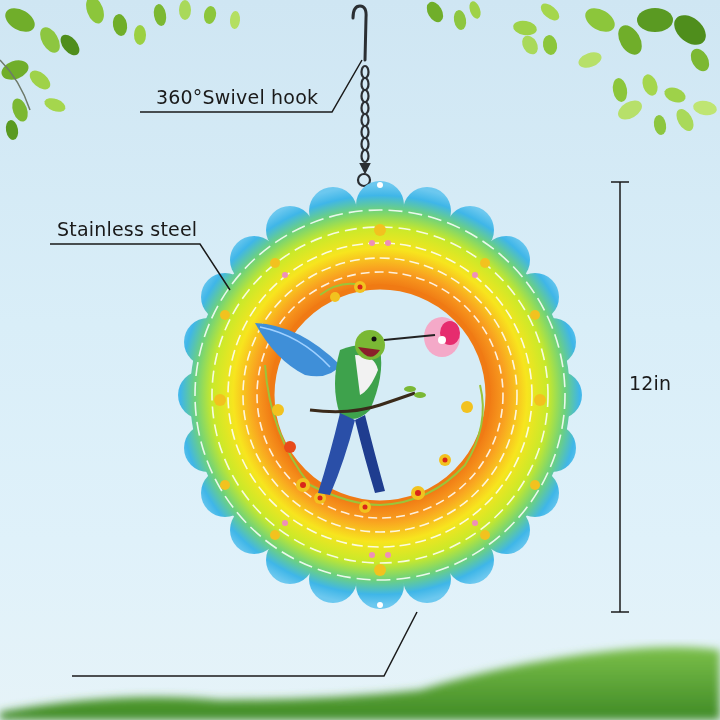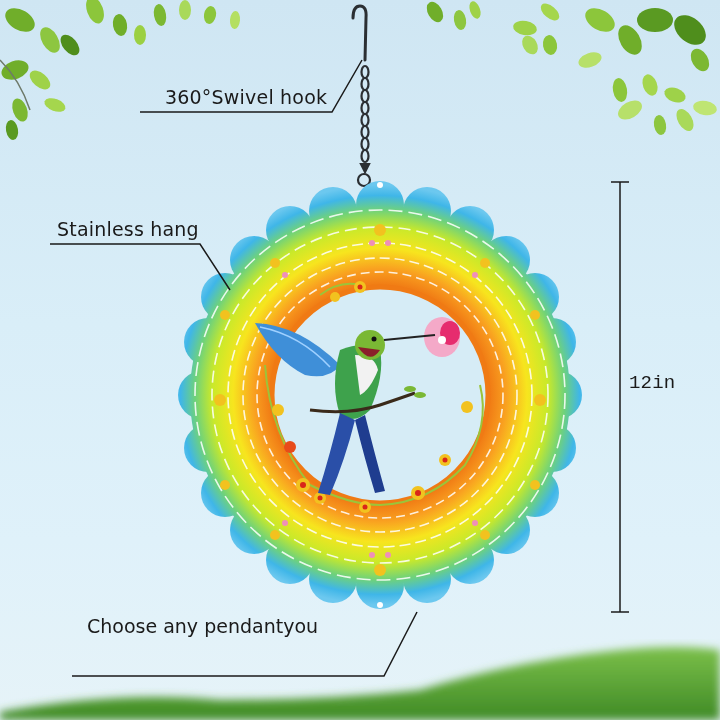--- a/index.html
+++ b/index.html
@@ -233,19 +233,18 @@
     <g stroke="#1a1a1a" stroke-width="1.5" fill="none">
       <polyline points="140,112 332,112 362,60"></polyline>
       <polyline points="50,244 200,244 230,290"></polyline>
       <polyline points="72,676 384,676 417,612"></polyline>
       <line x1="620" y1="182" x2="620" y2="612"></line>
       <line x1="611" y1="182" x2="629" y2="182"></line>
       <line x1="611" y1="612" x2="629" y2="612"></line>
     </g>
   </svg>
 
-  <div class="label" style="left:165px;top:86px;">360°Swivel hook</div>
-  <div class="label" style="left:57px;top:218px;">Stainless hang</div>
-  <div class="label" style="left:629px;top:372px;font-family:Liberation Mono, monospace;">12in</div>
+  <div class="label" style="left:156px;top:86px;">360°Swivel hook</div>
+  <div class="label" style="left:57px;top:218px;">Stainless steel</div>
+  <div class="label" style="left:629px;top:372px;">12in</div>
   <div class="label2" style="left:87px;top:614px;">
-    <div>Choose any pendantyou</div>
   </div>
 </div>
 
 </body></html>

